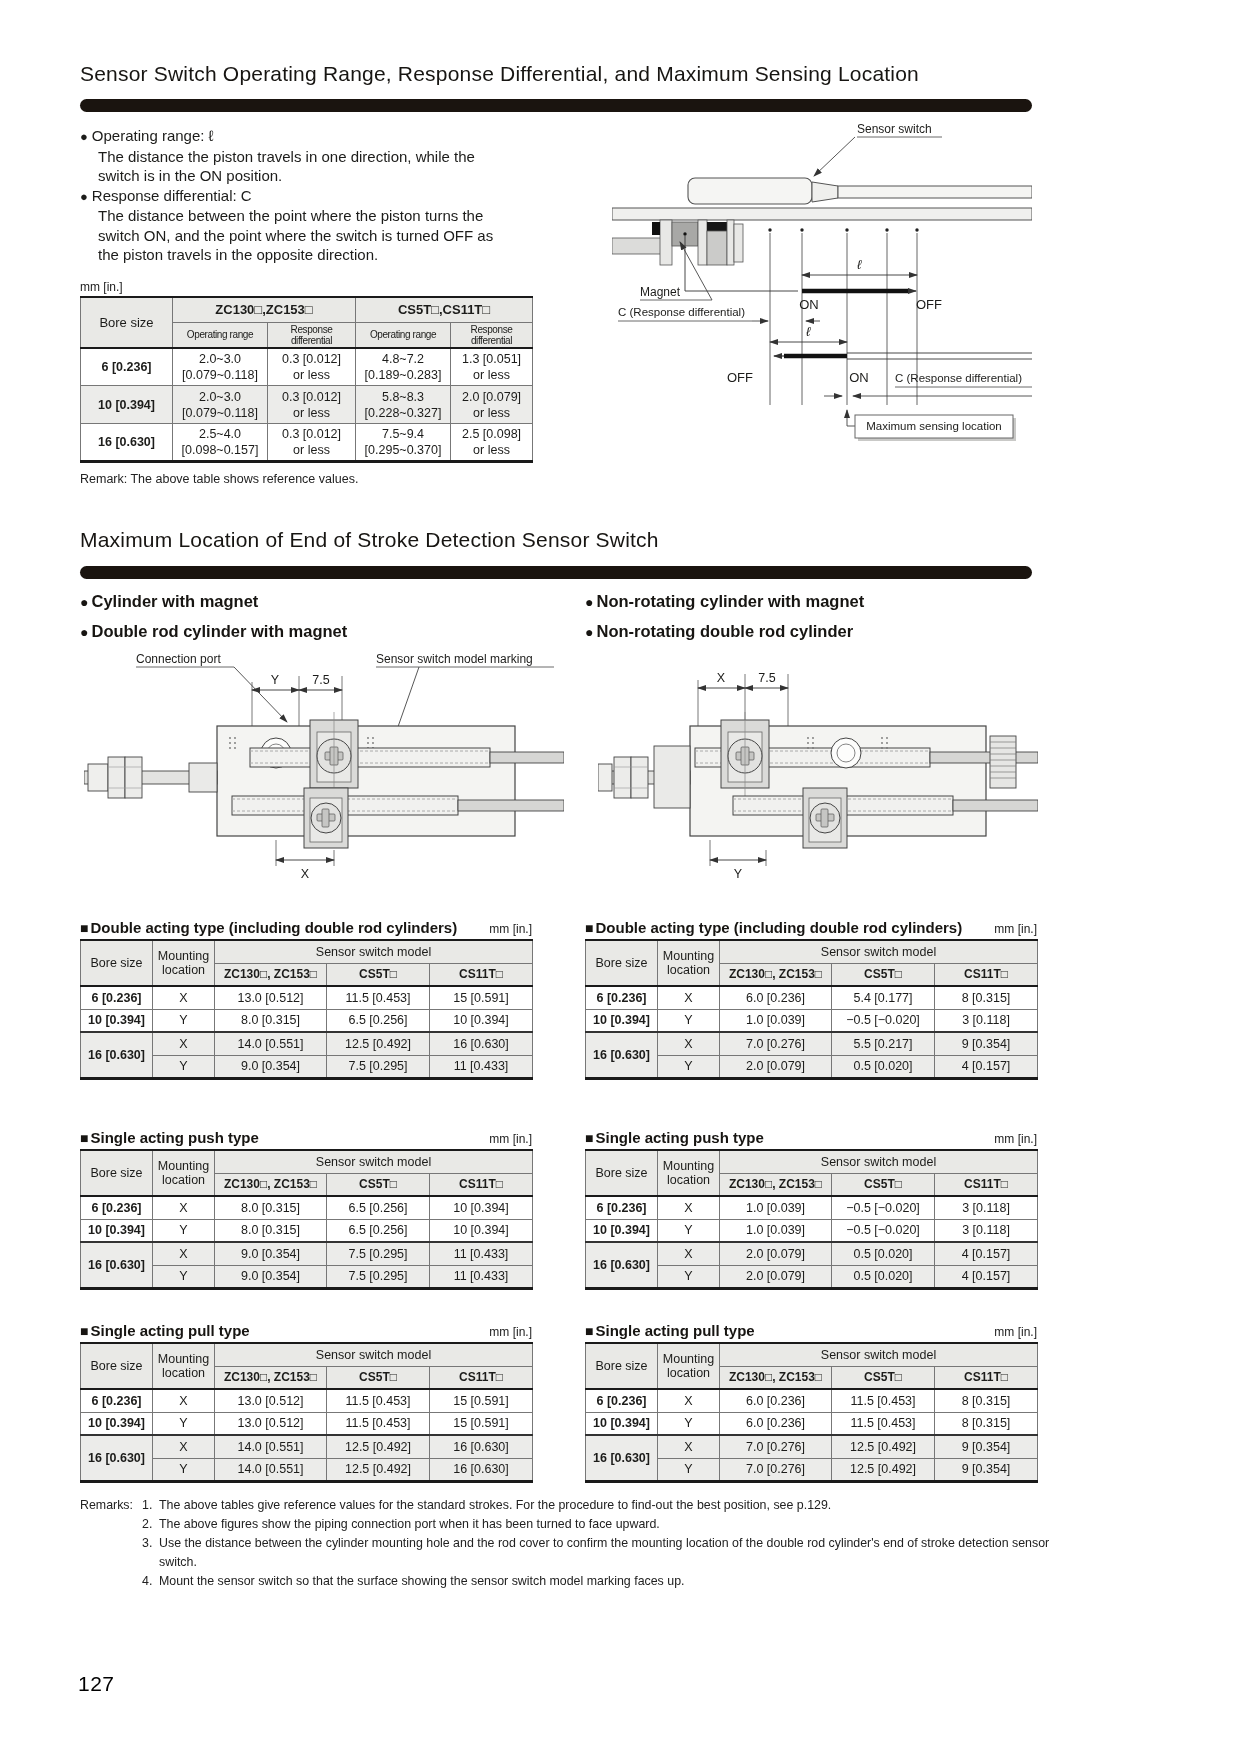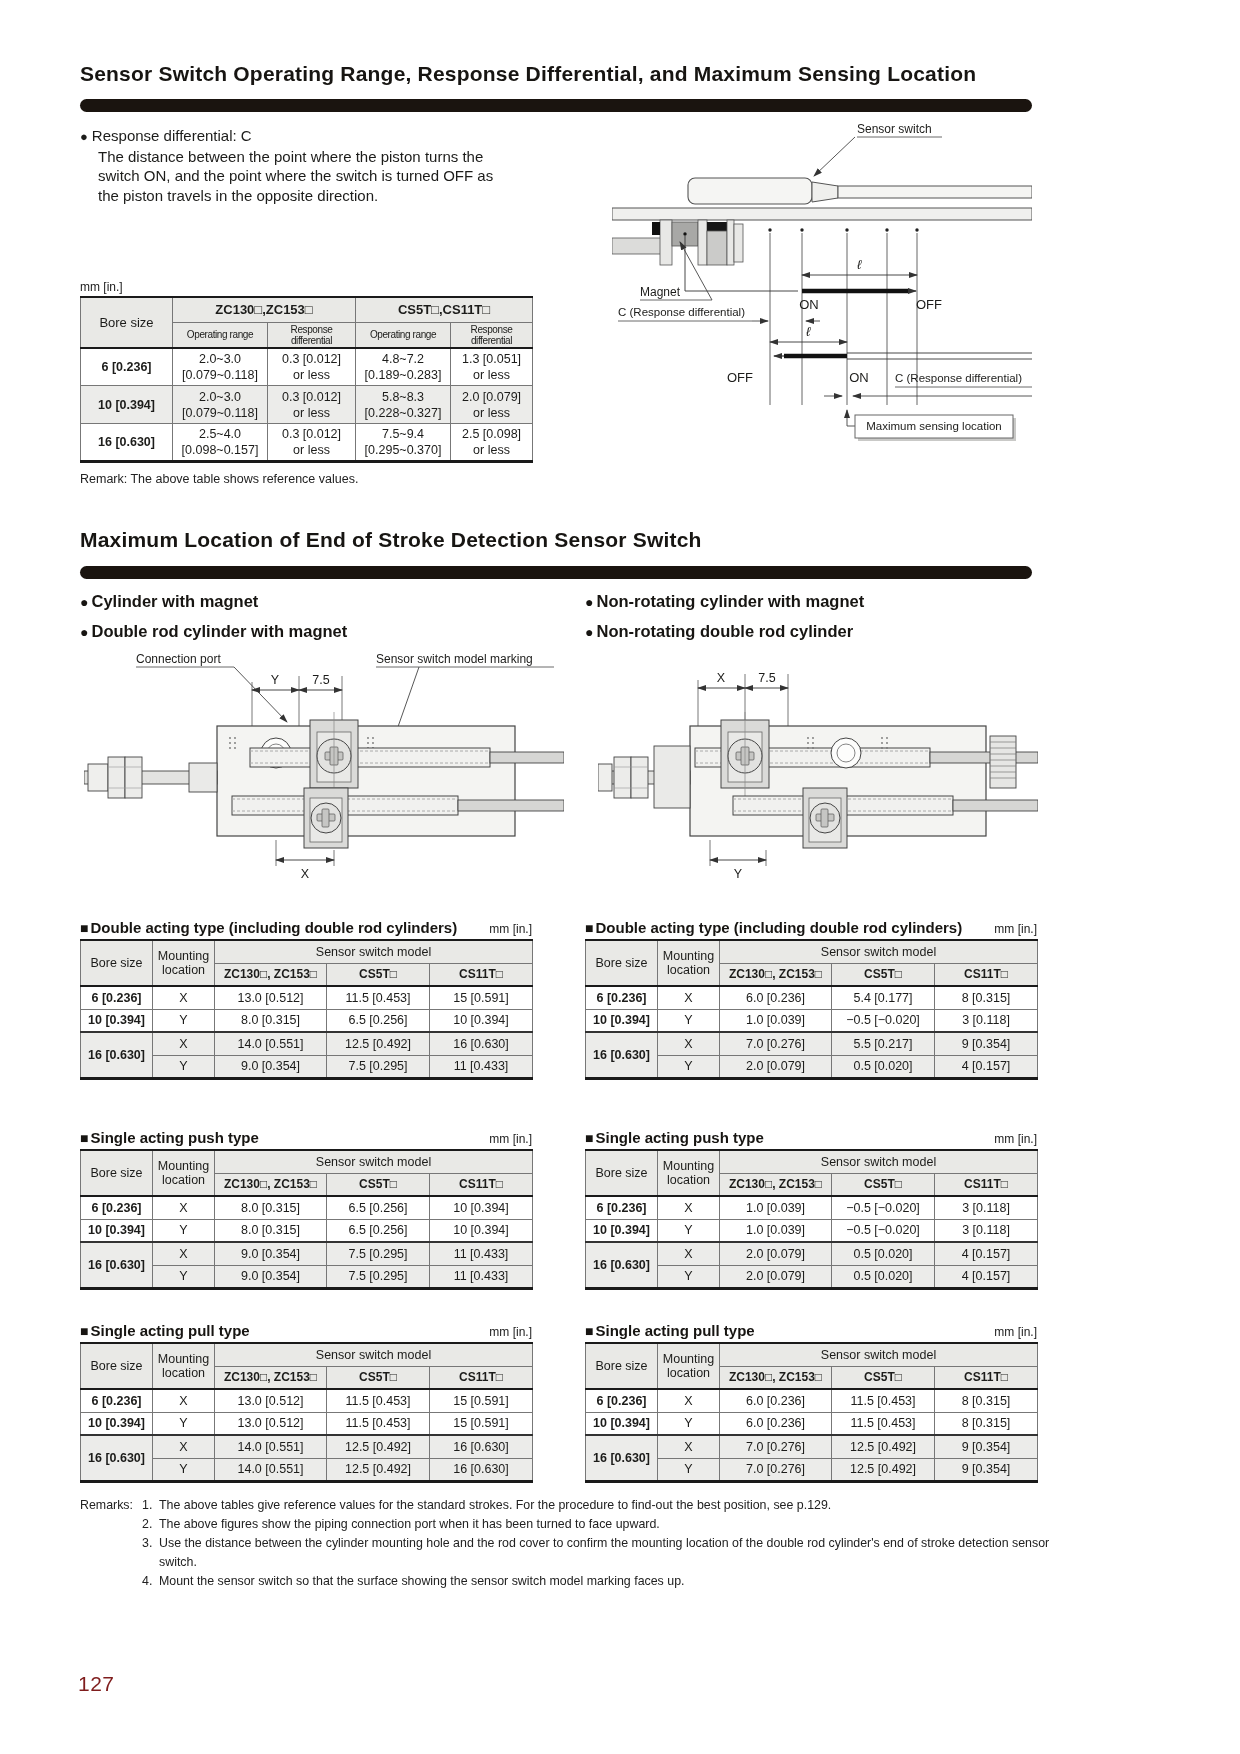--- a/index.html
+++ b/index.html
@@ -7,21 +7,21 @@
   body {
     background:#ffffff;
     font-family:"Liberation Sans", sans-serif;
     color:#1c1c1a;
     position:relative;
     overflow:hidden;
   }
   .abs { position:absolute; }
 
   
-  .sec-title { font-size:21px; font-weight:bold; letter-spacing:.2px; color:#171512; }
+  .sec-title { font-size:21px; font-weight:normal; letter-spacing:.2px; color:#171512; }
   .bar { background:#1a140f; height:13px; border-radius:7px; width:952px; }
 
   
   .b1 { font-size:15px; line-height:19.5px; width:500px; }
   .b1-label { white-space:nowrap; }
   .b1-label .dot { font-size:13px; margin-right:4px; }
   .b1-line { padding-left:18px; white-space:nowrap; }
 
   
   .b2 { font-size:16.5px; font-weight:bold; color:#171512; white-space:nowrap; }
@@ -58,32 +58,39 @@
   .tbl-title { font-size:15px; font-weight:bold; color:#171512; white-space:nowrap; }
   .tbl-title .sq { font-size:14px; margin-right:2px; }
 
   
   .remarks { width:975px; font-size:12.4px; line-height:1.53; color:#222; }
   .rrow { display:flex; }
   .rprefix { width:62px; flex:none; }
   .rnum { width:17px; flex:none; }
   .rtext { flex:1; }
 
-  .page-num { font-size:21px; letter-spacing:.5px; color:#7f1d1d; }
+  .page-num { font-size:21px; letter-spacing:.5px; color:#000000; }
 
   
   .fl { font-family:"Liberation Sans", sans-serif; fill:#1c1c1a; }
 </style>
 </head>
 <body>
 
 <div class="abs sec-title" style="left:80px; top:62px;">Sensor Switch Operating Range, Response Differential, and Maximum Sensing Location</div>
 <div class="abs bar" style="left:80px; top:99px;"></div>
 
 <div class="abs b1" style="left:80px; top:126px;">
+  <div class="b1-item">
+    <div class="b1-label">
+      <span class="dot">●</span><span>Operating range:  ℓ</span>
+    </div>
+    <div class="b1-line">The distance the piston travels in one direction, while the</div>
+    <div class="b1-line">switch is in the ON position.</div>
+  </div>
   <div class="b1-item">
     <div class="b1-label">
       <span class="dot">●</span><span>Response differential: C</span>
     </div>
     <div class="b1-line">The distance between the point where the piston turns the</div>
     <div class="b1-line">switch ON, and the point where the switch is turned OFF as</div>
     <div class="b1-line">the piston travels in the opposite direction.</div>
   </div>
 </div>
 

